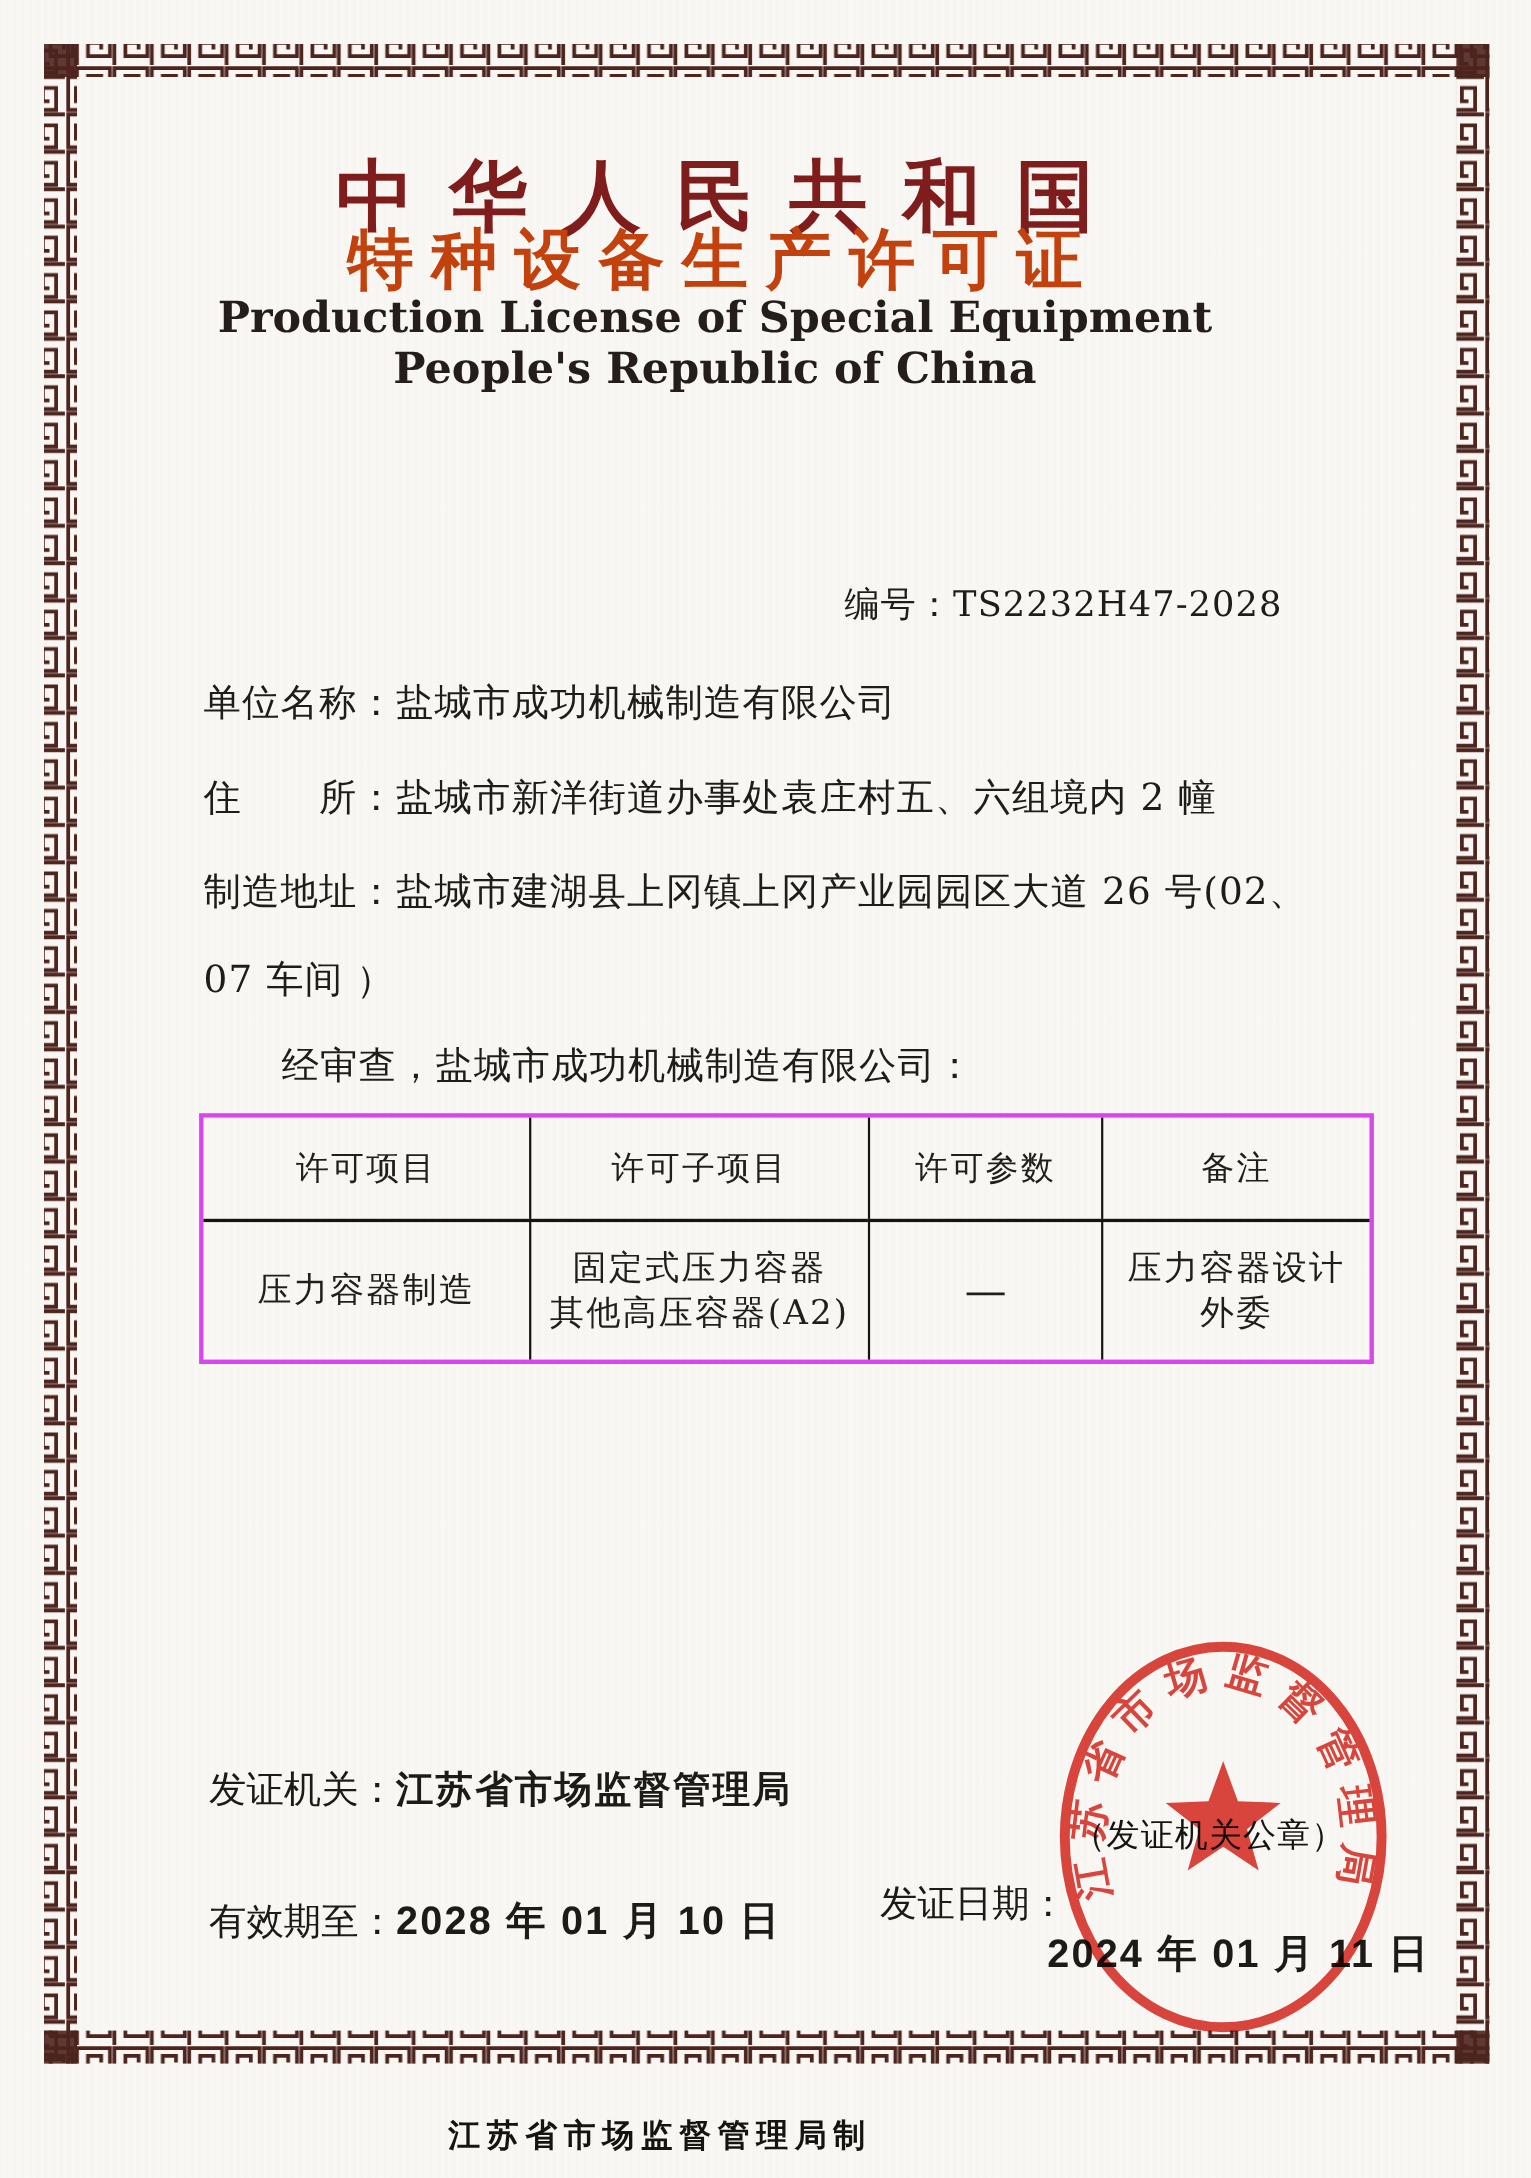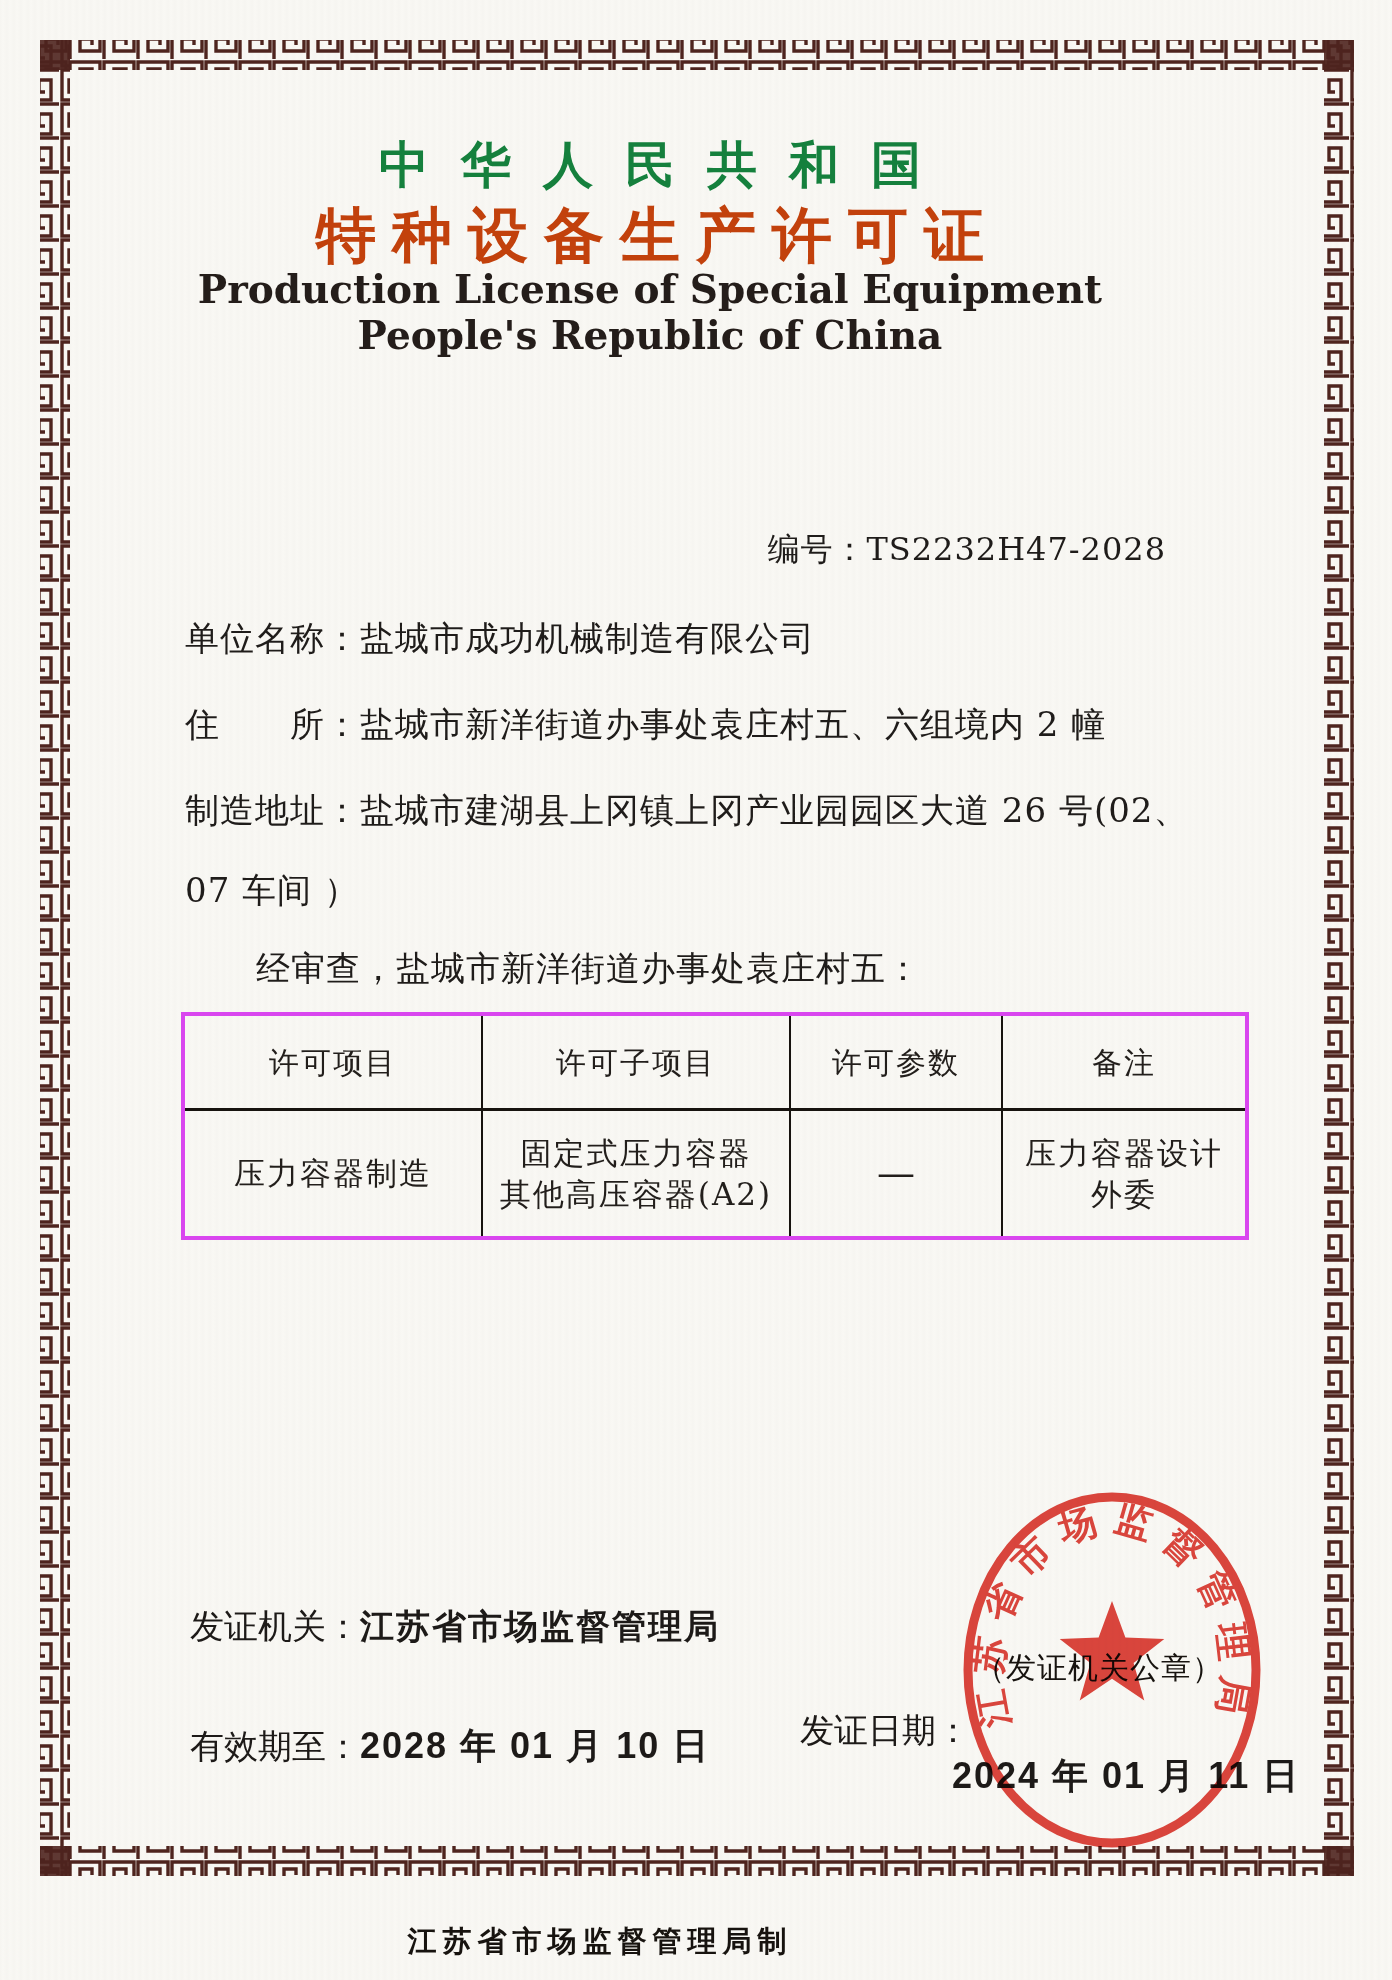--- a/index.html
+++ b/index.html
@@ -19,23 +19,23 @@
   }
   .abs { position: absolute; }
 
   
   .frame-svg { position: absolute; left: 0; top: 0; z-index: 1; }
 
   
   .title-cn-1 {
     left: 0; top: 132px; width: 1300px;
     text-align: center;
-    font-size: 50px; font-weight: bold;
+    font-size: 71px; font-weight: bold;
     letter-spacing: 32px; text-indent: 32px;
-    color: #15803d;
+    color: #7f1d1d;
     z-index: 2;
   }
   .title-cn-2 {
     left: 0; top: 196px; width: 1300px;
     text-align: center;
     font-size: 60px; font-weight: bold;
     letter-spacing: 16px; text-indent: 16px;
     color: #c2410c;
     z-index: 2;
   }
@@ -175,21 +175,21 @@
 <div class="abs info-line line-company">
   <span>单位名称：</span><span>盐城市成功机械制造有限公司</span>
 </div>
 <div class="abs info-line line-residence">
   <span>住　　所：</span><span>盐城市新洋街道办事处袁庄村五、六组境内 2 幢</span>
 </div>
 <div class="abs info-line line-mfg">
   <span>制造地址：</span><span>盐城市建湖县上冈镇上冈产业园园区大道 26 号(02、</span>
 </div>
 <div class="abs info-line line-mfg-cont">07 车间 ）</div>
-<div class="abs info-line line-approval">经审查，盐城市新洋街道办事处袁庄村五：</div>
+<div class="abs info-line line-approval">经审查，盐城市成功机械制造有限公司：</div>
 
 <div class="abs lic-table">
   <div class="cell header">许可项目</div>
   <div class="cell header v-line">许可子项目</div>
   <div class="cell header v-line">许可参数</div>
   <div class="cell header v-line">备注</div>
 
   <div class="cell body h-line">压力容器制造</div>
   <div class="cell body h-line v-line">
     <span>固定式压力容器</span>

